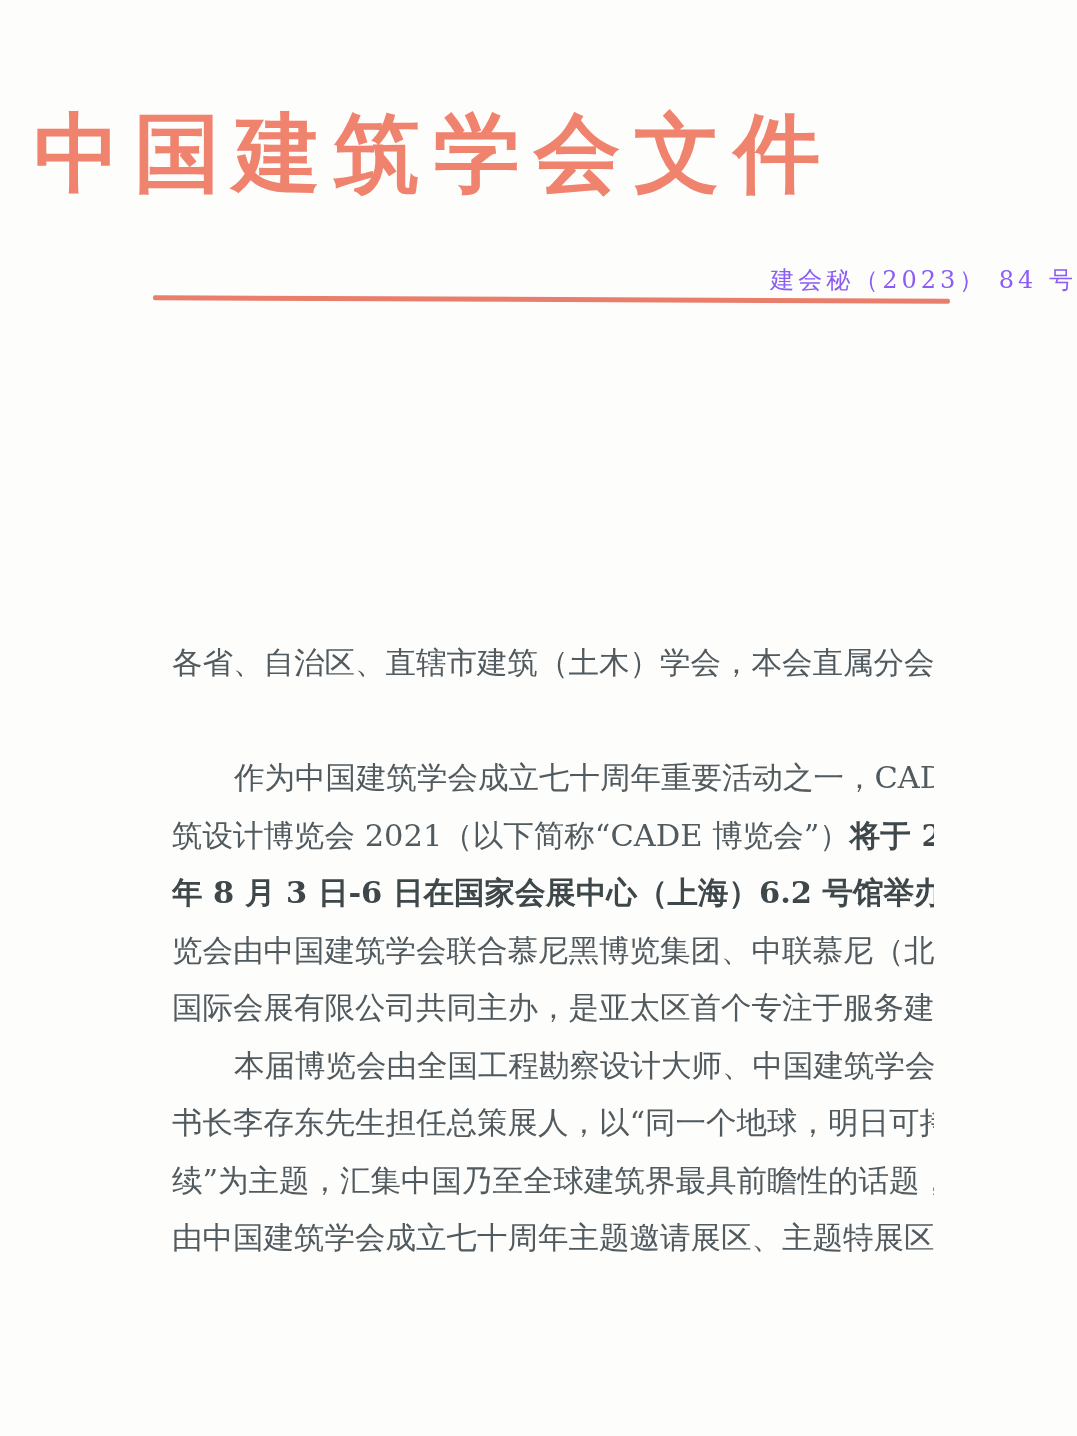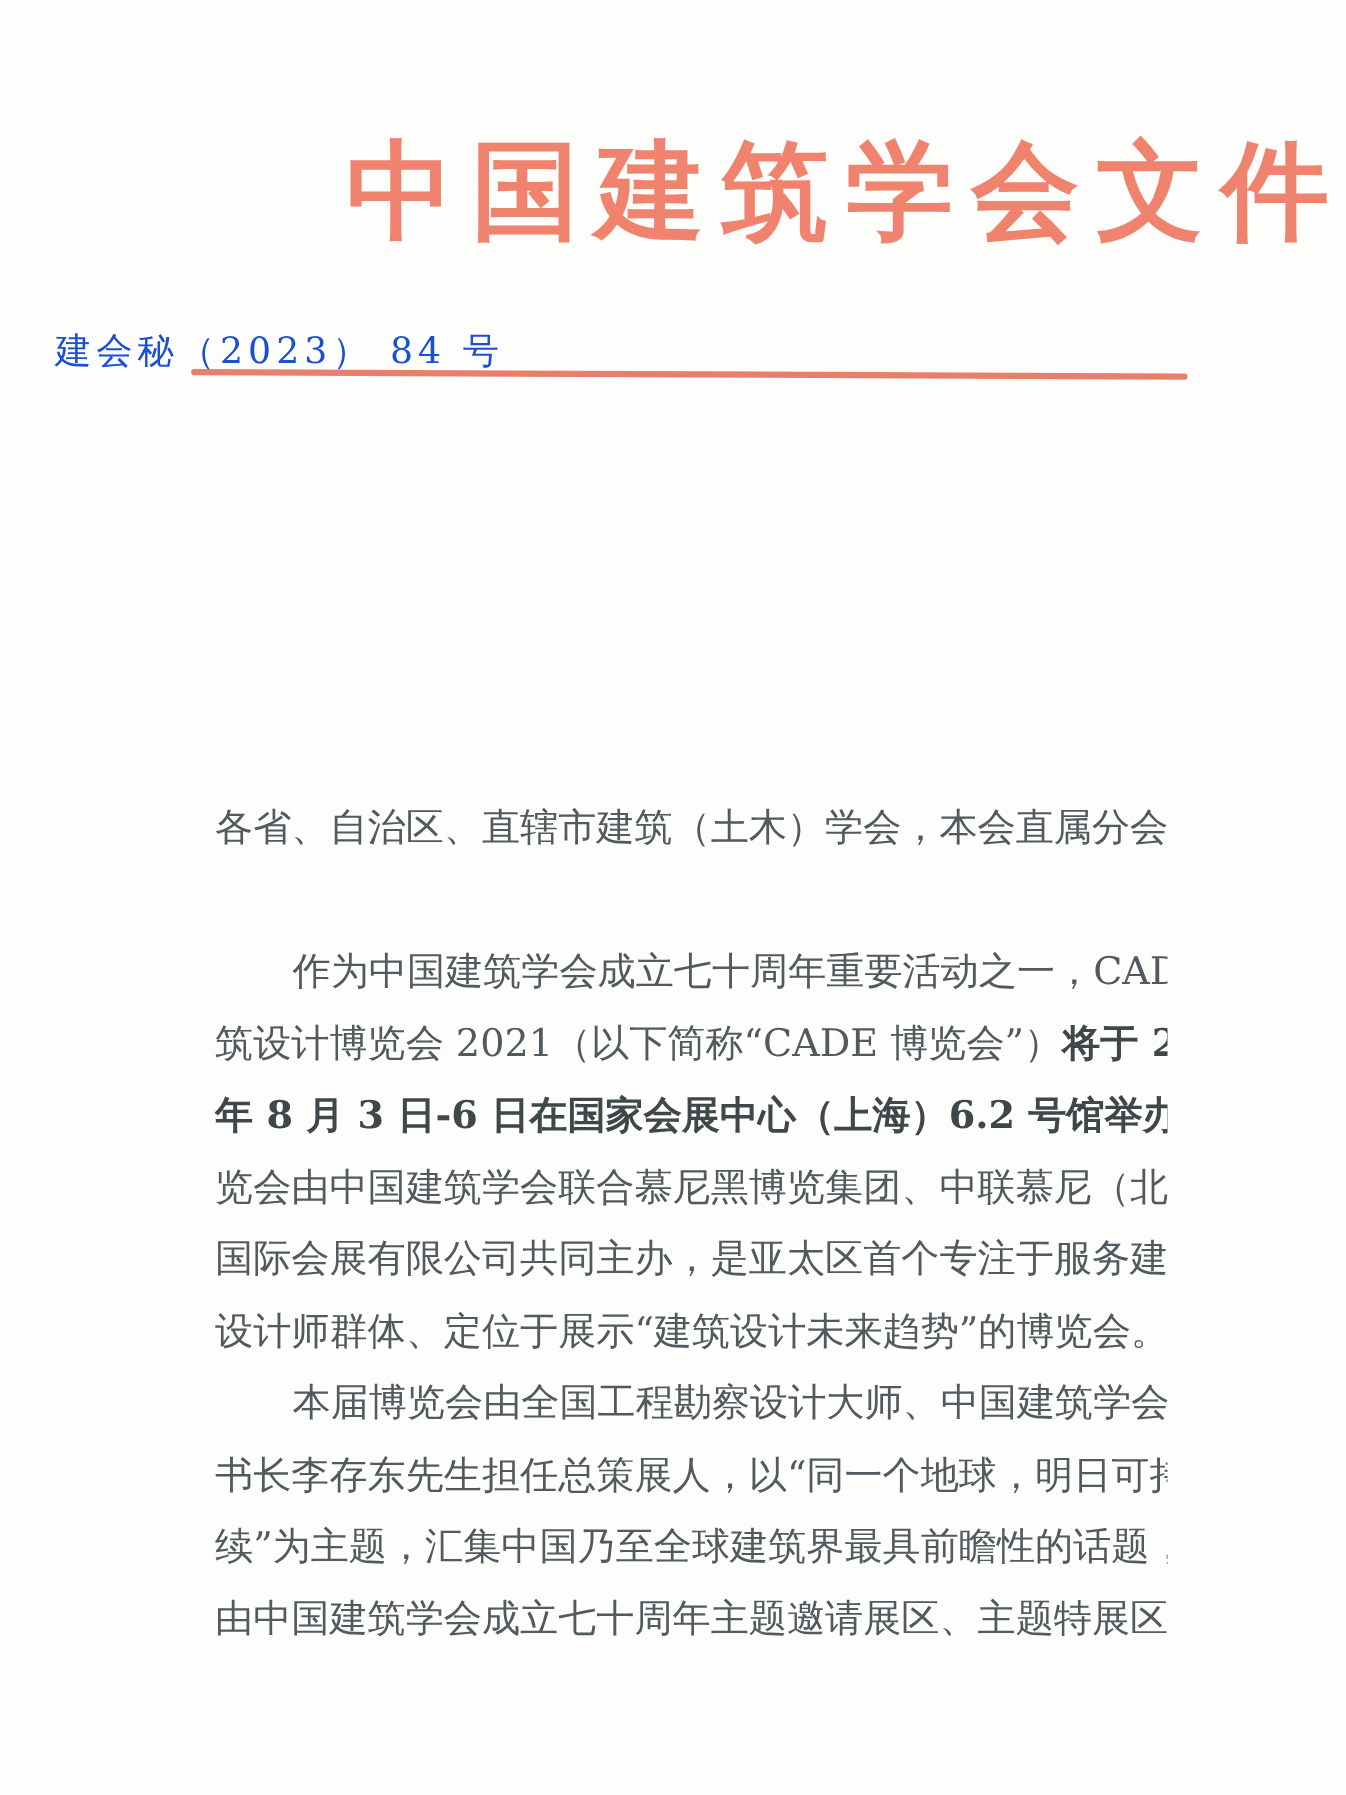--- a/index.html
+++ b/index.html
@@ -15,39 +15,39 @@
     overflow: hidden;
     font-family: "DejaVu Serif", "Liberation Serif", serif;
   }
 
   
   .letterhead {
     position: absolute;
     top: 98px;
     left: 34px;
     right: 0;
-    text-align: right;
+    text-align: left;
     font-size: 86px;
     font-weight: 700;
     letter-spacing: 14px;
     color: #f0836e;
     white-space: nowrap;
     line-height: 110px;
   }
 
   
   .doc-number {
     position: absolute;
     top: 260px;
     left: 44px;
     right: 0;
-    text-align: left;
-    font-size: 29px;
+    text-align: right;
+    font-size: 24px;
     letter-spacing: 4px;
-    color: #1d4ed8;
+    color: #8b5cf6;
     line-height: 40px;
     z-index: 2;
   }
 
   
   .red-rule {
     position: absolute;
     top: 297px;
     left: 153px;
     width: 797px;
@@ -125,21 +125,20 @@
     <div class="spacer-line"></div>
 
     <div class="bline indent">作为中国建筑学会成立七十周年重要活动之一，CADE 建</div>
 
     <div class="bline"><span>筑设计博览会 2021（以下简称“CADE 博览会”）</span><span class="bd">将于 2023</span></div>
 
     <div class="bline"><span class="bd">年 8 月 3 日-6 日在国家会展中心（上海）6.2 号馆举办</span></div>
 
     <div class="bline">览会由中国建筑学会联合慕尼黑博览集团、中联慕尼（北京）</div>
     <div class="bline">国际会展有限公司共同主办，是亚太区首个专注于服务建筑</div>
-    <div class="bline">设计师群体、定位于展示“建筑设计未来趋势”的博览会。</div>
 
     <div class="bline indent">本届博览会由全国工程勘察设计大师、中国建筑学会秘</div>
     <div class="bline">书长李存东先生担任总策展人，以“同一个地球，明日可持</div>
     <div class="bline">续”为主题，汇集中国乃至全球建筑界最具前瞻性的话题，</div>
     <div class="bline">由中国建筑学会成立七十周年主题邀请展区、主题特展区、</div>
 
   </div>
 
 </div>
 

